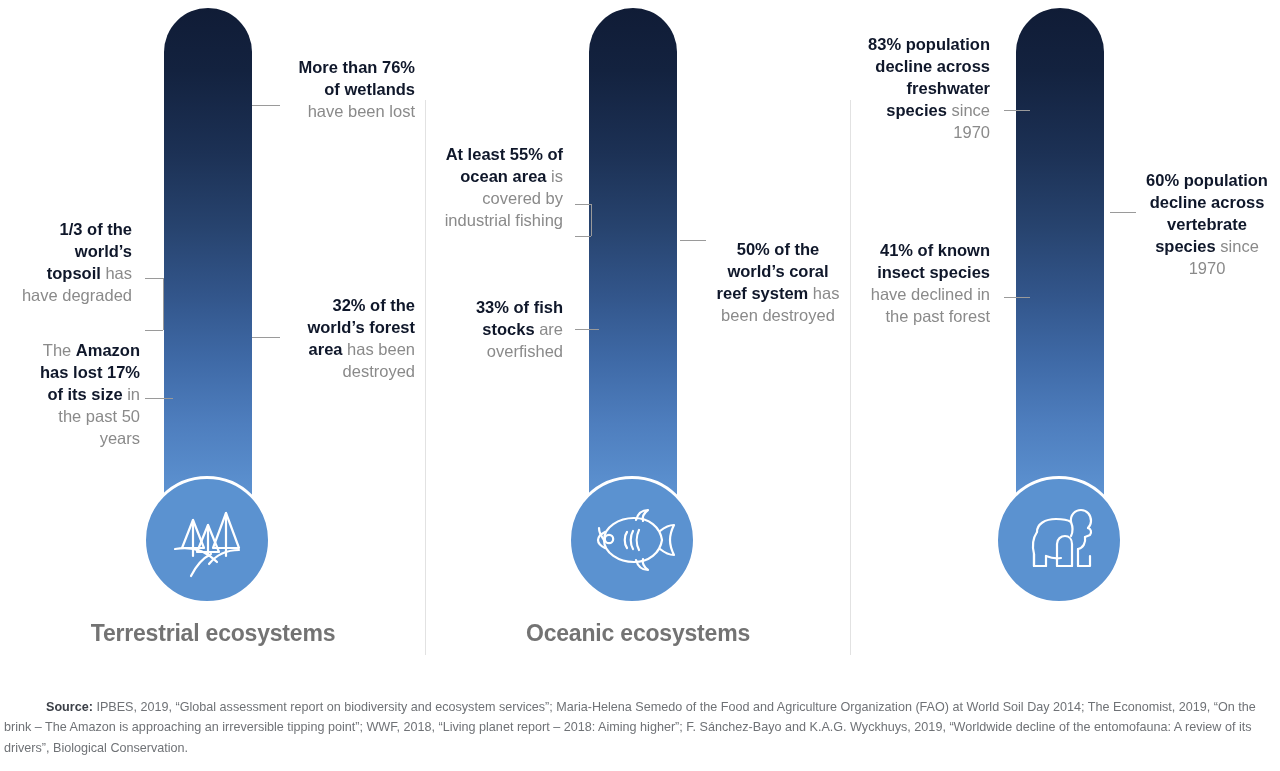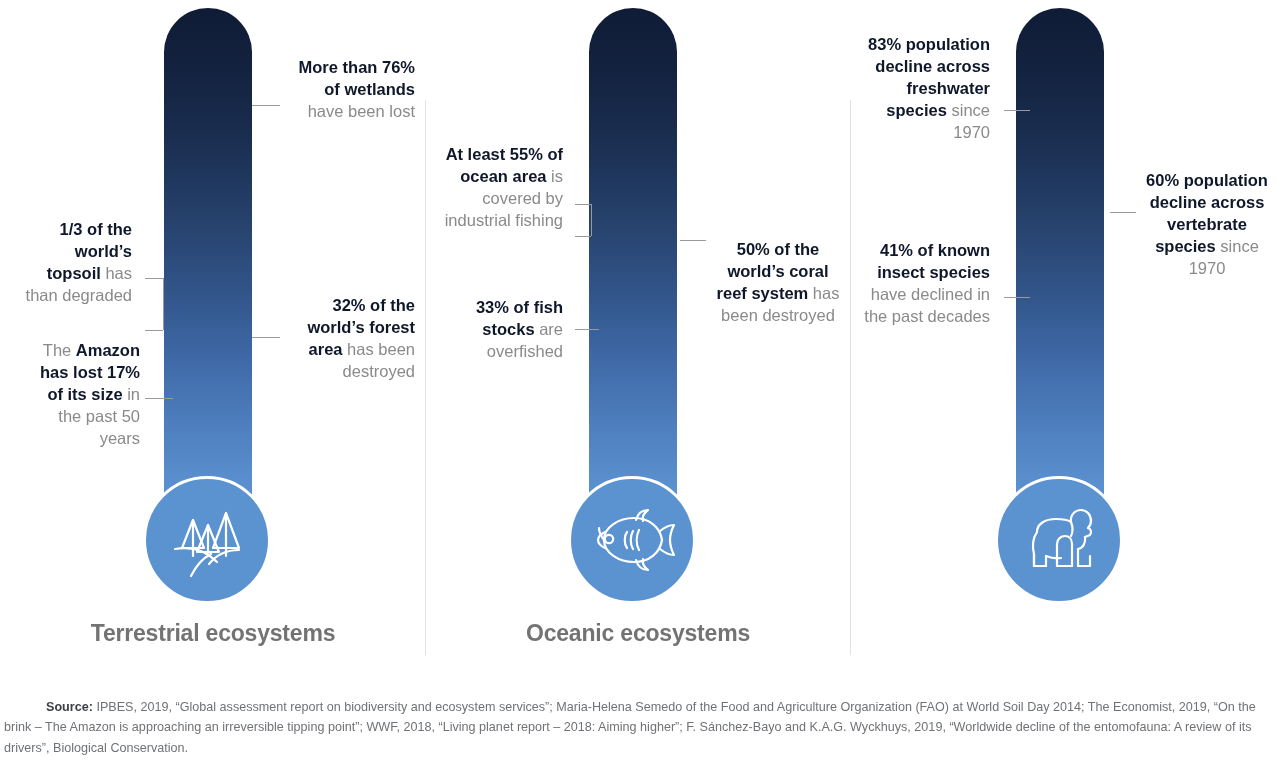--- a/index.html
+++ b/index.html
@@ -123,21 +123,21 @@
     <b>More than 76% of wetlands</b><span> have been lost</span>
   </div>
   <div class="leader h" style="left:252px; top:105px; width:28px;"></div>
 
   <div class="callout right-side" style="left:285px; top:295px; width:130px;">
     <b>32% of the world’s forest area</b><span> has been destroyed</span>
   </div>
   <div class="leader h" style="left:252px; top:337px; width:28px;"></div>
 
   <div class="callout right-side" style="left:20px; top:219px; width:112px;">
-    <b>1/3 of the world’s topsoil</b><span> has than degraded</span>
+    <b>1/3 of the world’s topsoil</b><span> has have degraded</span>
   </div>
   <div class="leader h" style="left:145px; top:278px; width:18px;"></div>
   <div class="leader v" style="left:163px; top:278px; height:52px;"></div>
   <div class="leader h" style="left:145px; top:330px; width:18px;"></div>
 
   <div class="callout right-side" style="left:26px; top:340px; width:114px;">
     <span>The </span><b>Amazon has lost 17% of its size</b><span> in the past 50 years</span>
   </div>
   <div class="leader h" style="left:145px; top:398px; width:28px;"></div>
 
@@ -208,21 +208,21 @@
     </div>
 
   </div>
 
   <div class="callout right-side" style="left:868px; top:34px; width:122px;">
     <b>83% population decline across freshwater species</b><span> since 1970</span>
   </div>
   <div class="leader h" style="left:1004px; top:110px; width:26px;"></div>
 
   <div class="callout right-side" style="left:858px; top:240px; width:132px;">
-    <b>41% of known insect species</b><span> have declined in the past decades</span>
+    <b>41% of known insect species</b><span> have declined in the past forest</span>
   </div>
   <div class="leader h" style="left:1004px; top:297px; width:26px;"></div>
 
   <div class="callout left-side" style="left:1143px; top:130px; width:128px;">
     <b>60% population decline across vertebrate species</b><span> since 1970</span>
   </div>
   <div class="leader h" style="left:1110px; top:212px; width:26px;"></div>
 
   <div class="source">
     <b>Source:</b><span> IPBES, 2019, “Global assessment report on biodiversity and ecosystem services”; Maria-Helena Semedo of the Food and Agriculture Organization (FAO) at World Soil Day 2014; The Economist, 2019, “On the brink – The Amazon is approaching an irreversible tipping point”; WWF, 2018, “Living planet report – 2018: Aiming higher”; F. Sánchez-Bayo and K.A.G. Wyckhuys, 2019, “Worldwide decline of the entomofauna: A review of its drivers”, Biological Conservation.</span>

